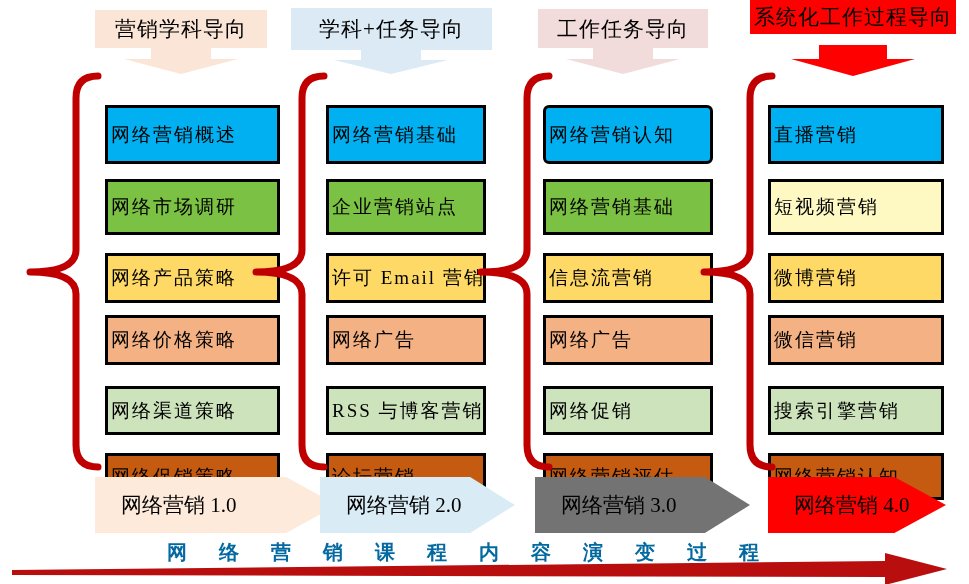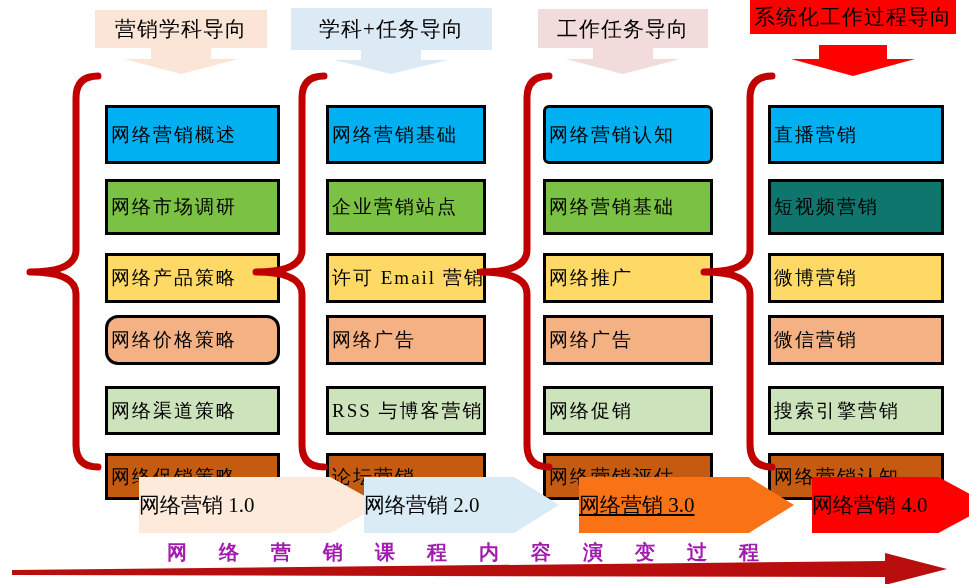--- a/index.html
+++ b/index.html
@@ -28,21 +28,21 @@
   .c3{left:768px;width:176px;}
   .r0{top:73px;height:59px;}
   .r1{top:147px;height:56px;}
   .r2{top:221px;height:50px;}
   .r3{top:283px;height:50px;}
   .r4{top:354px;height:49px;}
   .r5{top:421px;height:47px;}
   
   .stage{
     position:absolute;top:477px;height:56px;display:flex;align-items:center;
-    box-sizing:border-box;font-size:21px;white-space:nowrap;margin-left:44px;
+    padding-left:26px;box-sizing:border-box;font-size:21px;white-space:nowrap;
   }
   .s0{left:95px;width:242px;clip-path:polygon(0 0,79% 0,100% 50%,79% 100%,0 100%);}
   .s1{left:320px;width:195px;clip-path:polygon(0 0,77% 0,100% 50%,77% 100%,0 100%);}
   .s2{left:535px;width:215px;clip-path:polygon(0 0,79% 0,100% 50%,79% 100%,0 100%);}
   .s3{left:768px;width:178px;clip-path:polygon(0 0,71% 0,100% 50%,71% 100%,0 100%);}
   
   .banner{
     position:absolute;left:167px;top:539px;font-size:20px;font-weight:bold;
     letter-spacing:32px;white-space:nowrap;
   }
@@ -55,51 +55,51 @@
 <div id="canvas">
 
   <div class="header h0" style="background-color: rgb(251, 229, 214);">营销学科导向</div>
   <div class="header h1" style="background-color: rgb(220, 234, 245);">学科+任务导向</div>
   <div class="header h2" style="background-color: rgb(242, 220, 219);">工作任务导向</div>
   <div class="header h3" style="background-color: rgb(255, 0, 0);">系统化工作过程导向</div>
 
   <div class="box c0 r0" style="background-color: rgb(0, 176, 240);">网络营销概述</div>
   <div class="box c0 r1" style="background-color: rgb(123, 193, 67);">网络市场调研</div>
   <div class="box c0 r2" style="background-color: rgb(255, 217, 102);">网络产品策略</div>
-  <div class="box c0 r3" style="background-color: rgb(244, 177, 131); border-radius: 13px;">网络价格策略</div>
+  <div class="box c0 r3" style="background-color: rgb(244, 177, 131);">网络价格策略</div>
   <div class="box c0 r4" style="background-color: rgb(205, 227, 188);">网络渠道策略</div>
   <div class="box c0 r5" style="background-color: rgb(197, 90, 17);">网络促销策略</div>
 
   <div class="box c1 r0" style="background-color: rgb(0, 176, 240);">网络营销基础</div>
   <div class="box c1 r1" style="background-color: rgb(123, 193, 67);">企业营销站点</div>
   <div class="box c1 r2" style="background-color: rgb(255, 217, 102);">许可 Email 营销</div>
   <div class="box c1 r3" style="background-color: rgb(244, 177, 131);">网络广告</div>
   <div class="box c1 r4" style="background-color: rgb(205, 227, 188);">RSS 与博客营销</div>
   <div class="box c1 r5" style="background-color: rgb(197, 90, 17);">论坛营销</div>
 
   <div class="box c2 r0" style="background-color: rgb(0, 176, 240); border-radius: 6px;">网络营销认知</div>
   <div class="box c2 r1" style="background-color: rgb(123, 193, 67);">网络营销基础</div>
-  <div class="box c2 r2" style="background-color: rgb(255, 217, 102);">网络推广</div>
+  <div class="box c2 r2" style="background-color: rgb(255, 217, 102);">信息流营销</div>
   <div class="box c2 r3" style="background-color: rgb(244, 177, 131);">网络广告</div>
   <div class="box c2 r5" style="background-color: rgb(197, 90, 17);">网络营销评估</div>
   <div class="box c2 r4" style="background-color: rgb(205, 227, 188);">网络促销</div>
 
   <div class="box c3 r0" style="background-color: rgb(0, 176, 240);">直播营销</div>
-  <div class="box c3 r1" style="background-color: #0f766e;">短视频营销</div>
+  <div class="box c3 r1" style="background-color: #fef9c3;">短视频营销</div>
   <div class="box c3 r2" style="background-color: rgb(255, 217, 102);">微博营销</div>
   <div class="box c3 r3" style="background-color: rgb(244, 177, 131);">微信营销</div>
   <div class="box c3 r4" style="background-color: rgb(205, 227, 188);">搜索引擎营销</div>
   <div class="box c3 r5" style="background-color: rgb(197, 90, 17);">网络营销认知</div>
 
   <div class="stage s0" style="background-color: rgb(253, 234, 218);">网络营销 1.0</div>
   <div class="stage s1" style="background-color: rgb(217, 236, 245);">网络营销 2.0</div>
-  <div class="stage s2" style="background-color: #f97316; text-decoration: underline;">网络营销 3.0</div>
+  <div class="stage s2" style="background-color: #737373;">网络营销 3.0</div>
   <div class="stage s3" style="background-color: rgb(255, 0, 0);">网络营销 4.0</div>
 
-  <div class="banner" style="color: #a21caf;">网络营销课程内容演变过程</div>
+  <div class="banner" style="color: #0369a1;">网络营销课程内容演变过程</div>
 
   <svg id="overlay" width="969" height="584" viewBox="0 0 969 584">
 
     <polygon points="151,47 211,47 211,59 238,59 181,74 124,59 151,59" fill="#FBE5D6"></polygon>
     <polygon points="361,49 421,49 421,60 448,60 391,74 334,60 361,60" fill="#DCEAF5"></polygon>
     <polygon points="593,47 653,47 653,59 680,59 623,74 566,59 593,59" fill="#F2DCDB"></polygon>
     <polygon points="819,45 887,45 887,59 915,59 853,76 791,59 819,59" fill="#FF0000"></polygon>
 
     <path fill="none" stroke-width="7" stroke-linecap="round" stroke-linejoin="round" d="M 98 76 Q 76 76 76 98 L 76 250 Q 76 272 30 272 Q 76 272 76 294 L 76 445 Q 76 467 98 467" stroke="#C00000"></path>
     <path fill="none" stroke-width="7" stroke-linecap="round" stroke-linejoin="round" d="M 324 76 Q 302 76 302 98 L 302 250 Q 302 272 256 272 Q 302 272 302 294 L 302 445 Q 302 467 324 467" stroke="#C00000"></path>

